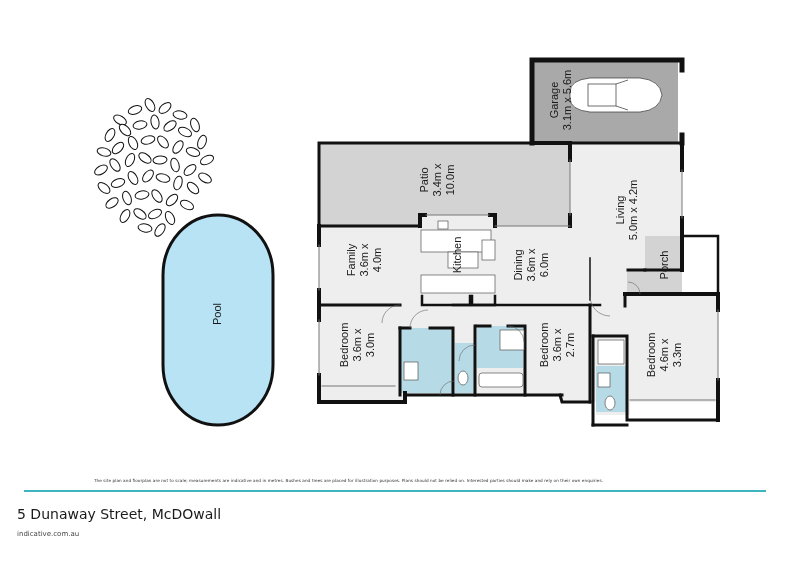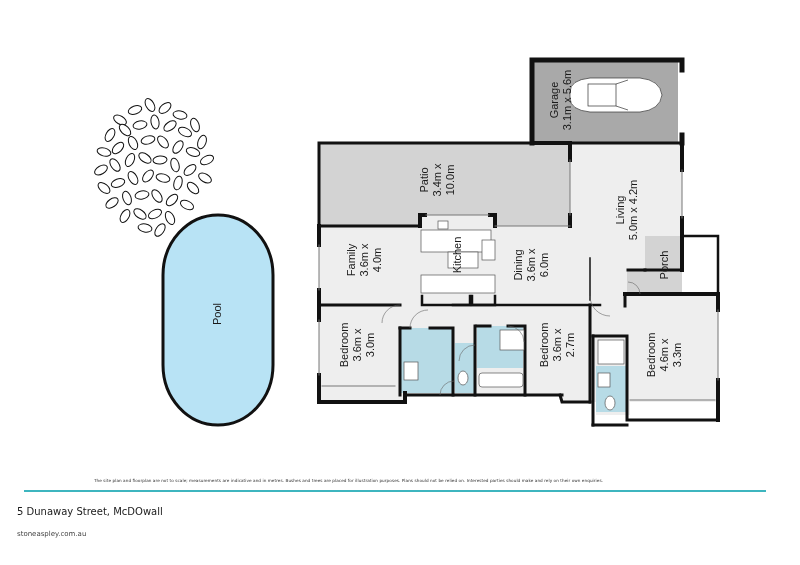--- a/index.html
+++ b/index.html
@@ -1,21 +1,21 @@
 <!DOCTYPE html>
 <html><head>
 <meta charset="utf-8">
 <style>
   html, body { margin: 0; padding: 0; background: #ffffff; }
   body { width: 800px; height: 565px; position: relative; overflow: hidden; font-family: "Liberation Sans", sans-serif; }
   #plan { position: absolute; left: 0; top: 0; width: 800px; height: 470px; }
   .room-label { font-family: "Liberation Sans", sans-serif; font-size: 11px; fill: #1a1a1a; }
   .disclaimer { position: absolute; left: 94px; top: 478px; width: 680px; font-size: 4.2px; color: #333; white-space: nowrap; font-family: "DejaVu Sans", sans-serif; letter-spacing: 0.05px; }
   .divider { position: absolute; left: 24px; top: 490px; width: 742px; height: 2px; background: #3db5bf; }
-  .address { position: absolute; left: 17px; top: 506px; font-size: 10px; color: #1a1a1a; font-family: "DejaVu Sans", sans-serif; font-weight: 500; }
+  .address { position: absolute; left: 17px; top: 506px; font-size: 14px; color: #1a1a1a; font-family: "DejaVu Sans", sans-serif; font-weight: 500; }
   .website { position: absolute; left: 17px; top: 530px; font-size: 7px; color: #444; font-family: "DejaVu Sans", sans-serif; }
 </style>
 </head>
 <body>
 
 <svg id="plan" viewBox="0 0 800 470" xmlns="http://www.w3.org/2000/svg">
 
   <g>
     <circle cx="155" cy="168" r="58" fill="#ffffff" stroke="none"></circle>
     <g fill="#ffffff" stroke="#111" stroke-width="1">
@@ -233,13 +233,13 @@
       <text class="room-label" text-anchor="middle" y="-9">Bedroom</text>
       <text class="room-label" text-anchor="middle" y="4">4.6m x</text>
       <text class="room-label" text-anchor="middle" y="17">3.3m</text>
     </g>
   </g>
 </svg>
 
 <div class="disclaimer">The site plan and floorplan are not to scale; measurements are indicative and in metres. Bushes and trees are placed for illustration purposes. Plans should not be relied on. Interested parties should make and rely on their own enquiries.</div>
 <div class="divider"></div>
 <div class="address">5 Dunaway Street, McDOwall</div>
-<div class="website">stoneaspley.com.au</div>
+<div class="website">indicative.com.au</div>
 
 </body></html>

